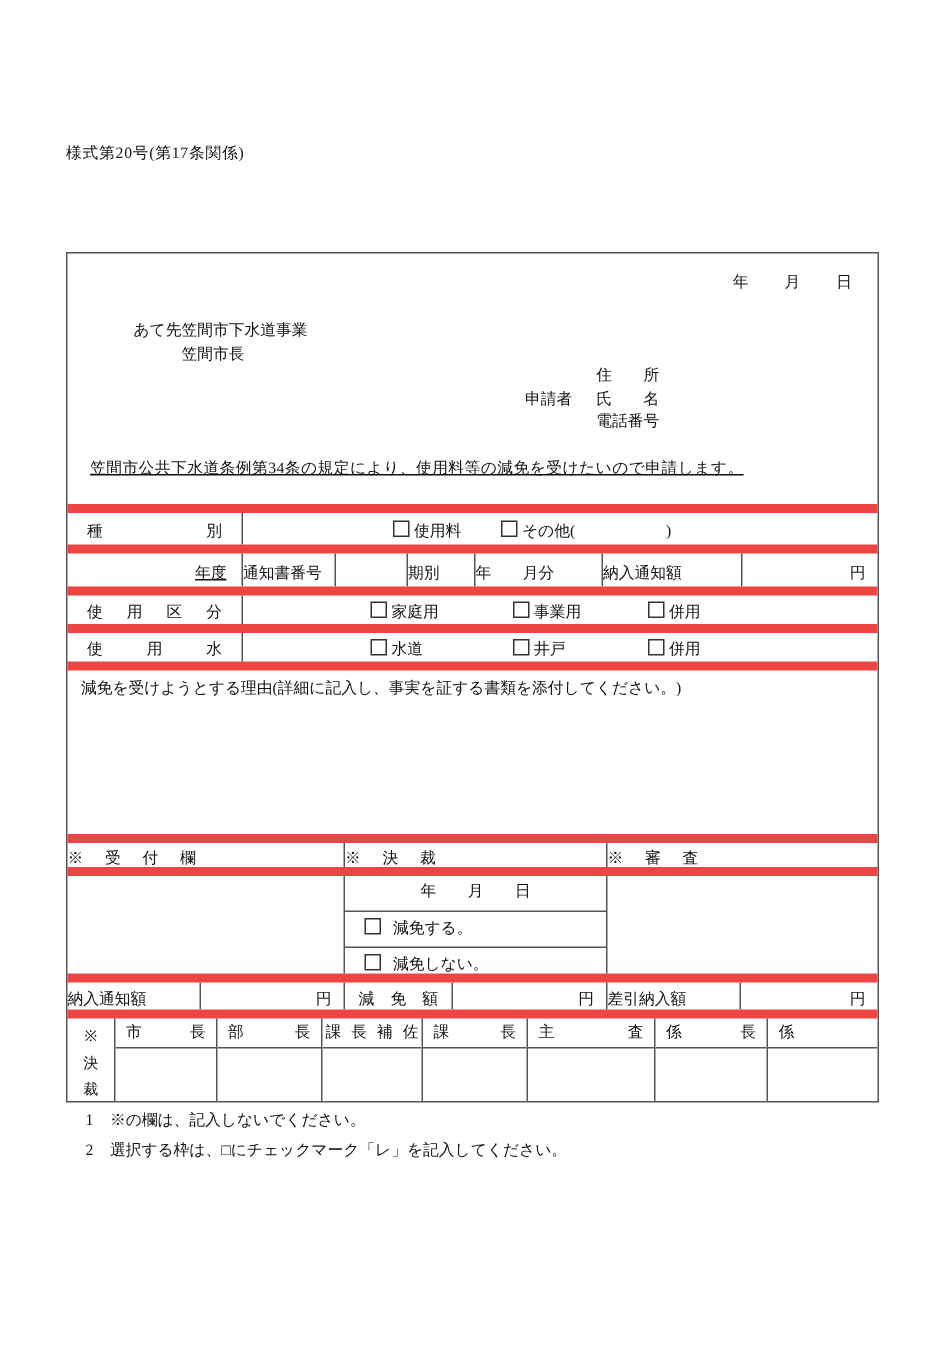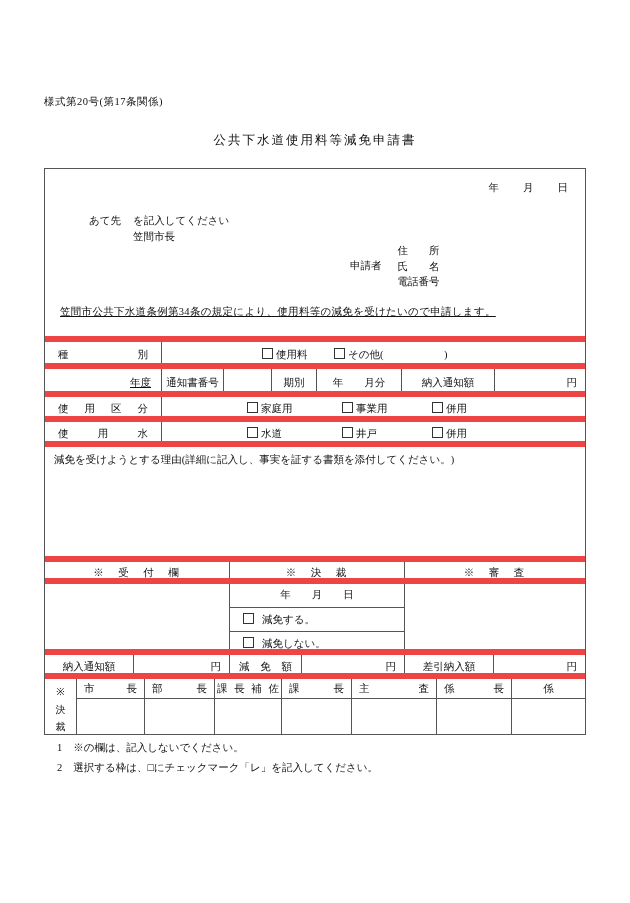--- a/index.html
+++ b/index.html
@@ -12,38 +12,38 @@
   }
   .abs { position:absolute; }
   .form-number { left:44px; top:95px; font-size:10.5px; letter-spacing:0.5px; }
   .doc-title { left:0; top:132px; width:100%; text-align:center; font-size:12.5px; letter-spacing:2px; }
 
   .form-box {
     position:absolute; left:44px; top:168px; width:540px; height:565px;
     border:1px solid #555; box-sizing:content-box; background:#fff;
   }
   .date-line { top:12px; right:16px; letter-spacing:1px; }
-  .addressee { left:44px; top:44px; display:flex; gap:12px; line-height:16px; }
+  .addressee { left:44px; top:44px; display:flex; line-height:16px; }
   .addr-lines span { display:block; }
   .applicant { left:305px; top:74px; display:flex; gap:16px; align-items:center; }
   .app-lines span { display:block; line-height:15.5px; }
   .declaration { left:15px; top:136px; width:520px; letter-spacing:0.3px;text-decoration:underline; }
 
   
   .trow {
     position:absolute; left:0; width:540px; display:flex;
     box-sizing:border-box; border-top:6px solid #ef4444;
   }
   .tcell {
     box-sizing:border-box; border-left:1px solid #555;
     display:block; position:relative; overflow:hidden;
   }
   .tcell:first-child { border-left:none; }
   .jst { text-align:justify; text-align-last:justify; }
-  .ctr { text-align:center; }
+  .ctr { text-align:left; }
   .rgt { text-align:right; }
 
   .r-type   { top:167px; height:27px; line-height:26px; }
   .r-year   { top:194px; height:28px; line-height:27px; }
   .r-usage  { top:222px; height:25px; line-height:24px; }
   .r-water  { top:247px; height:25px; line-height:24px; }
   .r-reason { top:272px; height:115px; line-height:15px; }
   .r-ohead  { top:387px; height:22px; line-height:21px; }
   .r-omid   { top:409px; height:71px; }
   .r-amts   { top:480px; height:24px; line-height:23px; }
@@ -67,30 +67,29 @@
 
   .notes { left:57px; top:738px; line-height:20px; }
   .note-line { display:flex; gap:11px; }
 </style>
 </head>
 <body>
 
 <div class="page">
 
   <div class="abs form-number">様式第20号(第17条関係)</div>
-  <div class="abs doc-title">公共下水道使用料等減免申請書</div>
 
   <div class="form-box">
 
     <div class="abs date-line">年　　月　　日</div>
 
     <div class="abs addressee">
       <span>あて先</span>
       <span class="addr-lines">
-        <span>を記入してください</span>
+        <span>笠間市下水道事業</span>
         <span>笠間市長</span>
       </span>
     </div>
 
     <div class="abs applicant">
       <span>申請者</span>
       <span class="app-lines">
         <span>住　　所</span>
         <span>氏　　名</span>
         <span>電話番号</span>

